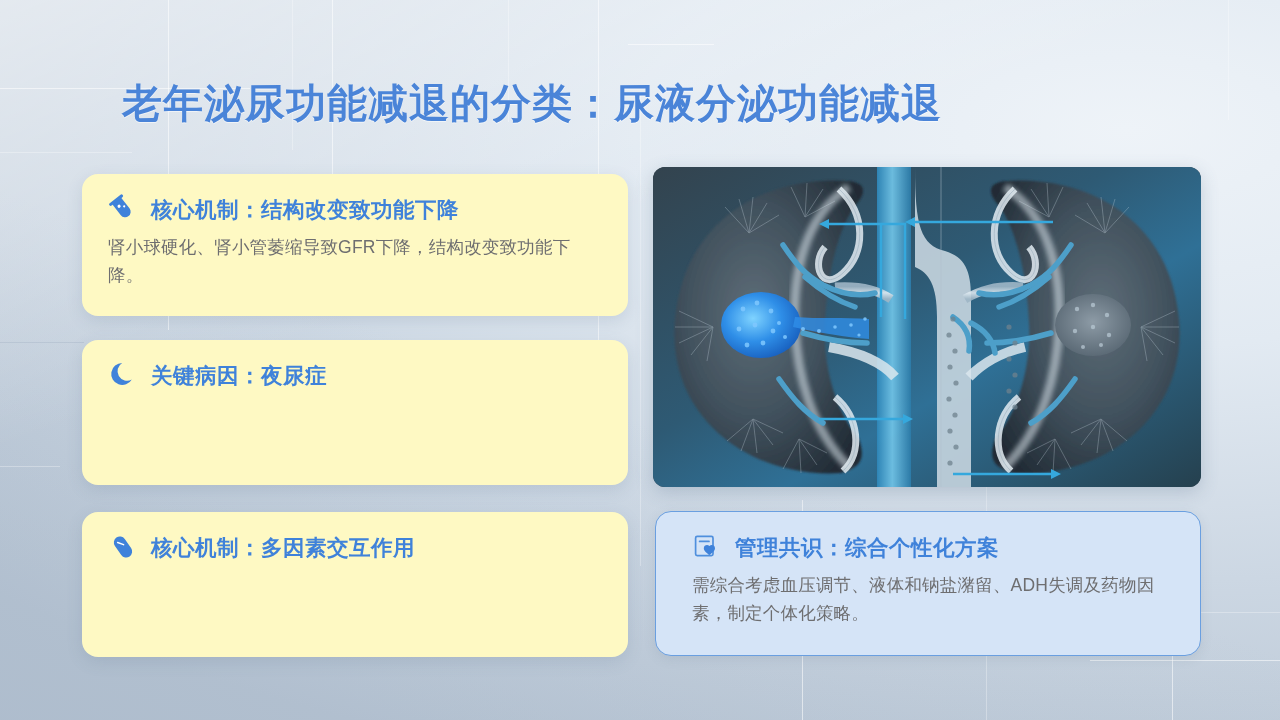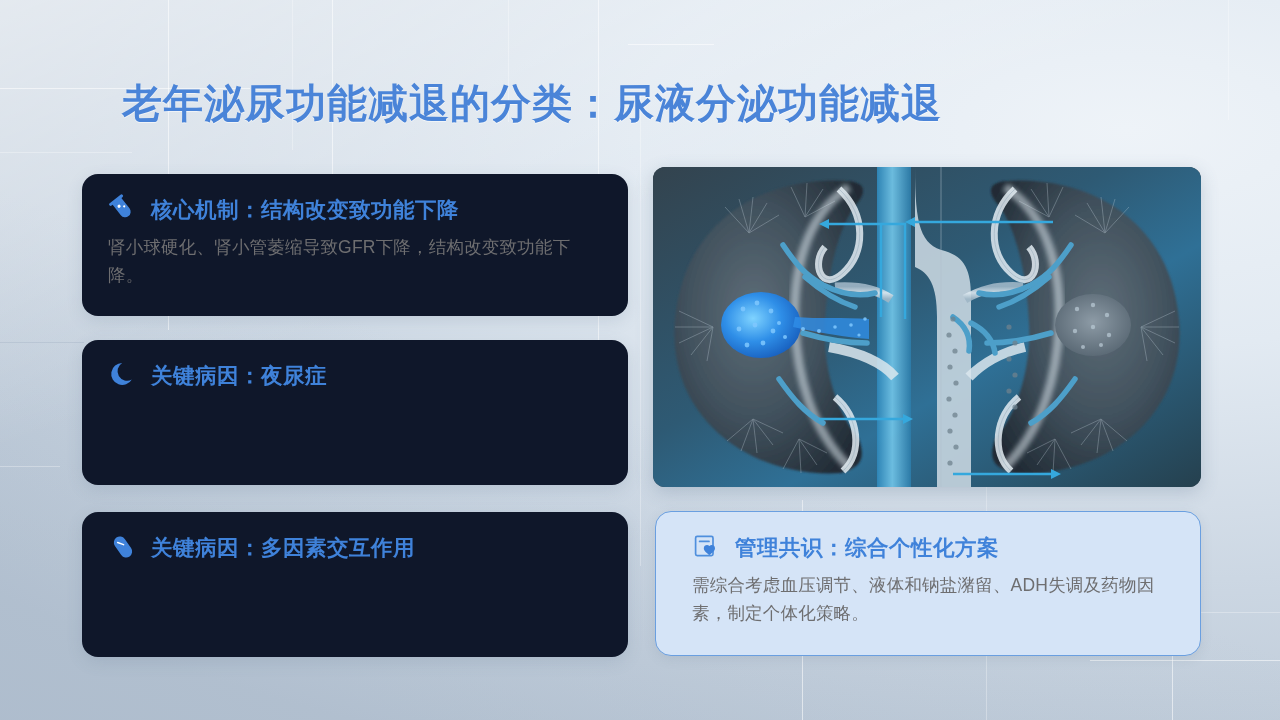--- a/index.html
+++ b/index.html
@@ -36,21 +36,21 @@
     font-size:40px; font-weight:bold; letter-spacing:1px;
     color:#4a84d8;
     text-shadow:0 1px 0 rgba(255,255,255,.55);
     white-space:nowrap;
     margin-left:44px;
   }
 
   
   .card{
     position:absolute;
-    background:#0f172a;
+    background:#fef9c3;
     border-radius:16px;
     box-shadow:0 5px 16px rgba(90,110,135,.16);
     padding:20px 26px 18px 26px;
   }
   .card.accent{
     background:#d5e4f7;
     border:1.5px solid #6a9fe0;
     box-shadow:0 3px 12px rgba(90,110,135,.14);
     padding-left:36px;
   }
@@ -141,21 +141,21 @@
 <div class="card" id="card-3">
   <div class="card-head">
     <span class="ico">
       <svg viewBox="0 0 30 30">
         <g transform="rotate(-35 15 15)">
           <rect x="9" y="3.5" width="12" height="23" rx="6" fill="#3f82da"></rect>
           <line x1="13.2" y1="8.2" x2="16.8" y2="13.4" stroke="#ffffff" stroke-width="1.5" stroke-linecap="round"></line>
         </g>
       </svg>
     </span>
-    <span class="htxt">关键病因：多因素交互作用</span>
+    <span class="htxt">核心机制：多因素交互作用</span>
   </div>
 </div>
 
 <div class="card accent" id="card-4">
   <div class="card-head">
     <span class="ico">
       <svg viewBox="0 0 30 30">
         <path d="M5.2 4.4 h14.2 a1.6 1.6 0 0 1 1.6 1.6 v16 a1.6 1.6 0 0 1 -1.6 1.6 h-14.2 a1.6 1.6 0 0 1 -1.6 -1.6 v-16 a1.6 1.6 0 0 1 1.6 -1.6 z" fill="none" stroke="#4f8fdd" stroke-width="1.7"></path>
         <line x1="7.6" y1="9.4" x2="17.0" y2="9.4" stroke="#4f8fdd" stroke-width="1.7" stroke-linecap="round"></line>
         <path d="M17.4 14.1c2.1-2.1 5.6-.7 5.6 2.1 0 2.6-3.1 4.9-5.6 6.9-2.5-2-5.6-4.3-5.6-6.9 0-2.8 3.5-4.2 5.6-2.1z" fill="#3f82da"></path>

